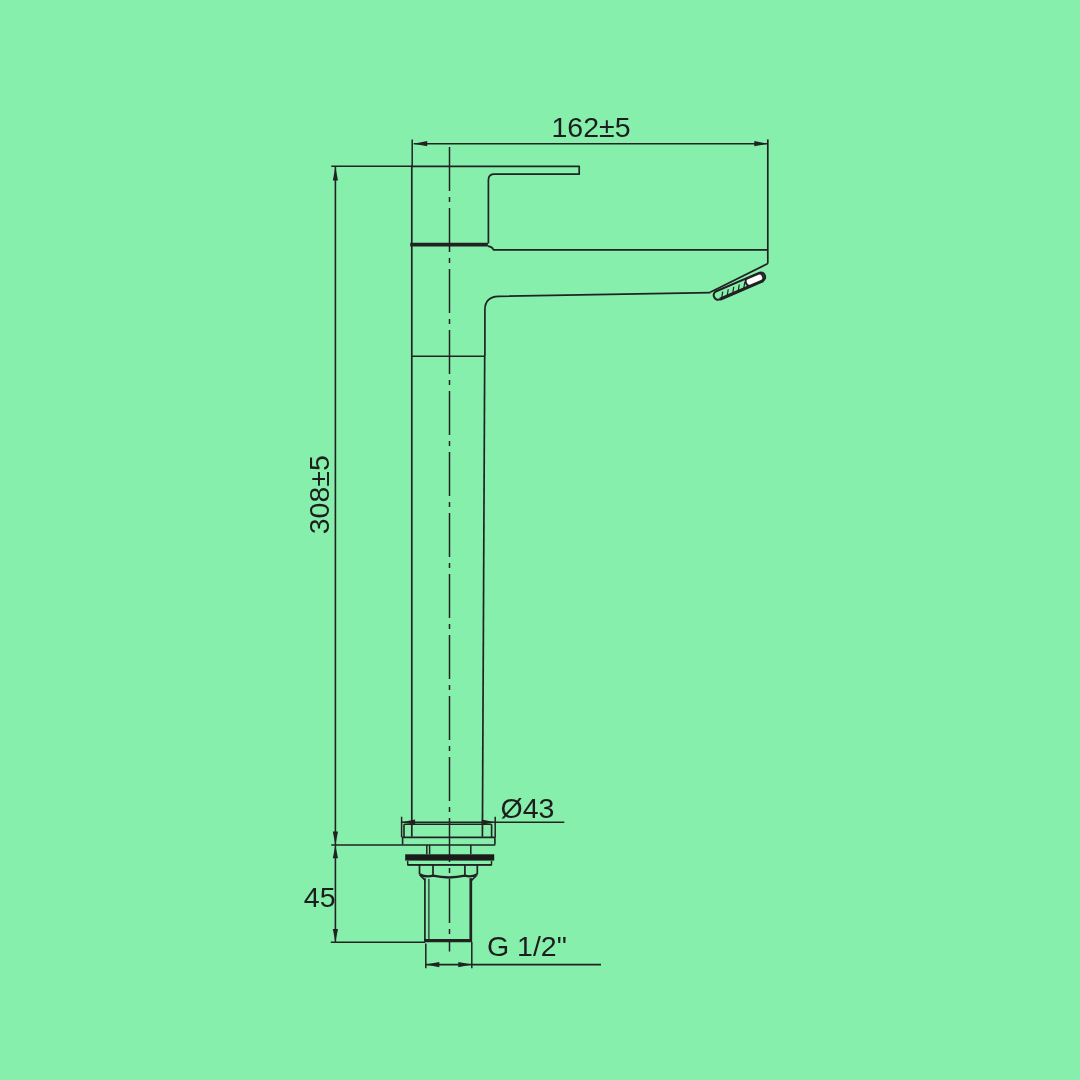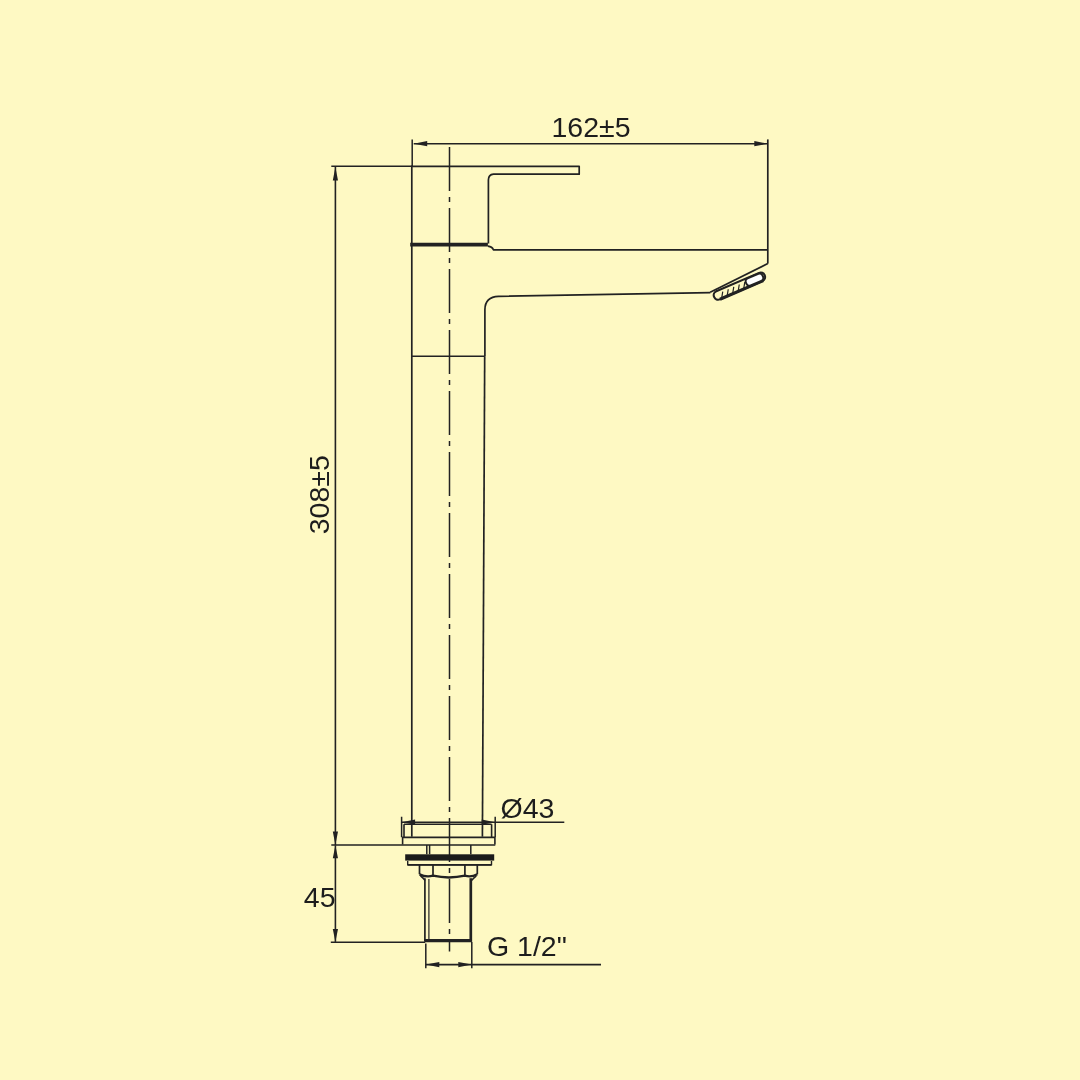--- a/index.html
+++ b/index.html
@@ -1,16 +1,16 @@
 <!DOCTYPE html>
 <html><head>
 <meta charset="utf-8">
 <style>
   html,body{margin:0;padding:0;background:#ffffff;}
-  .wrap{width:1080px;height:1080px;background:#fef9c3;position:relative;overflow:hidden;}
+  .wrap{width:1080px;height:1080px;background:#86efac;position:relative;overflow:hidden;}
   svg{display:block;}
   text{font-family:"Liberation Sans", sans-serif;fill:#1d1d1d;}
 </style>
 </head>
 <body>
 <div class="wrap">
 <svg width="1080" height="1080" viewBox="0 0 1080 1080">
   <g fill="none" stroke="#222222" stroke-width="1.7" stroke-linecap="butt" stroke-linejoin="round">
 
     <path d="M449.5,147 V951.5" stroke-width="1.5" stroke-dasharray="44 6 5 6"></path>

